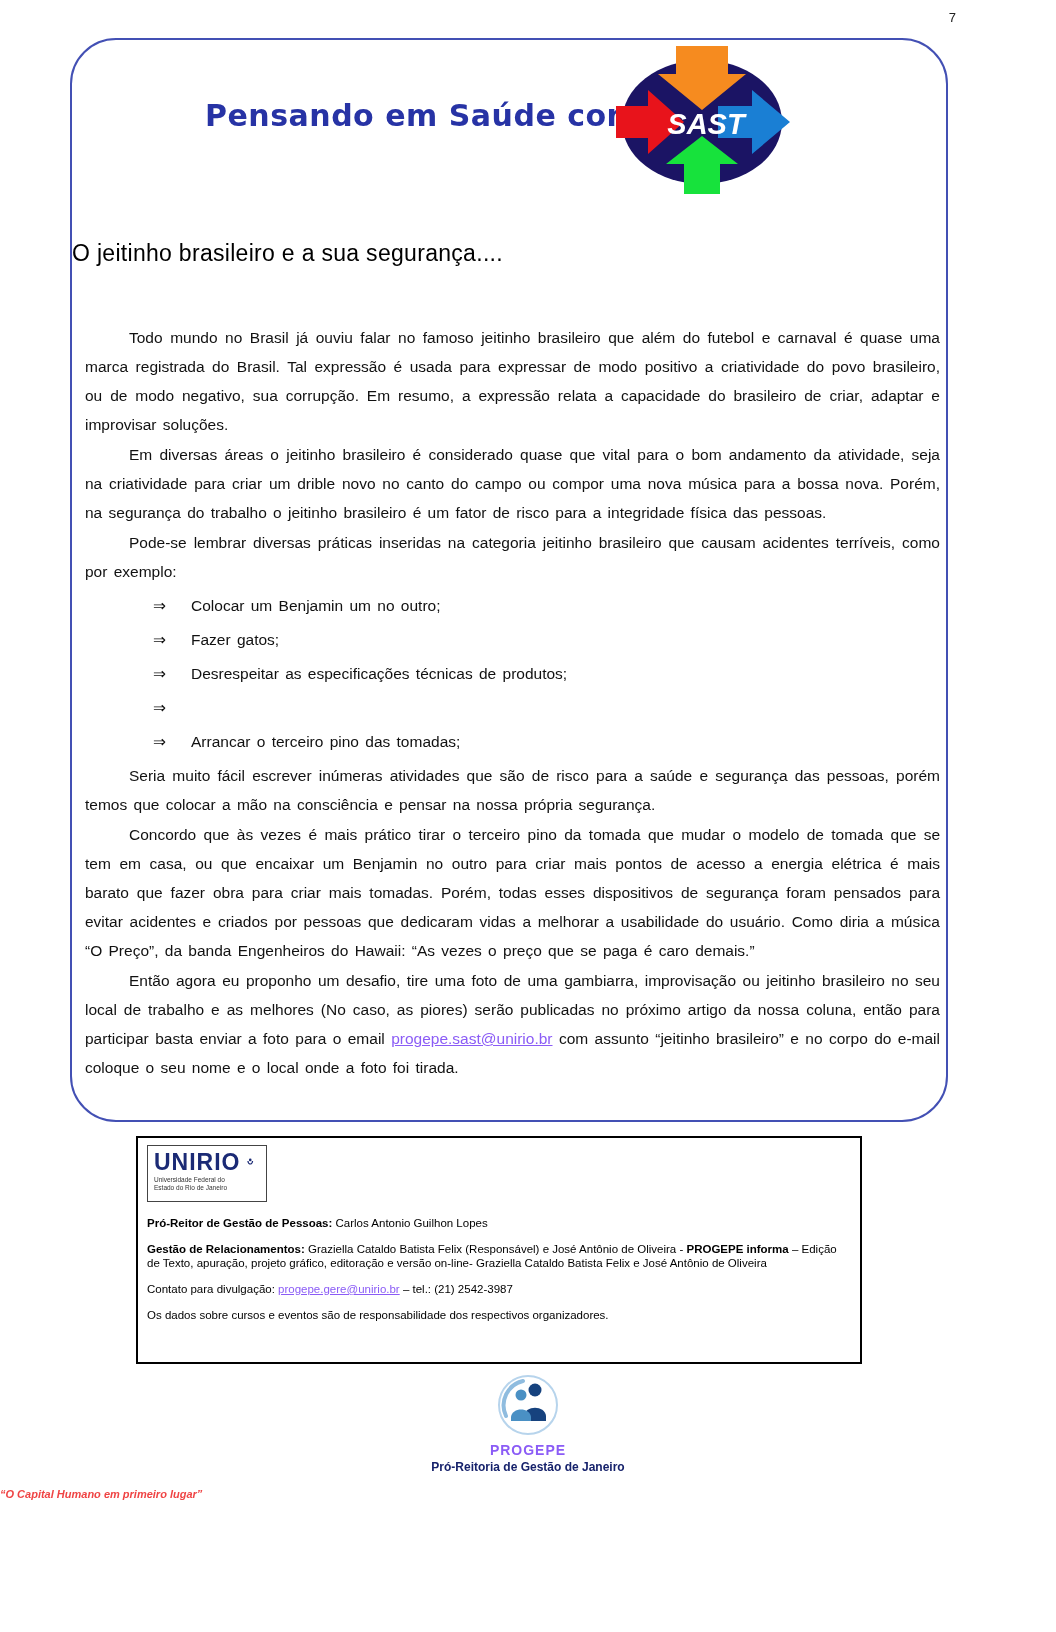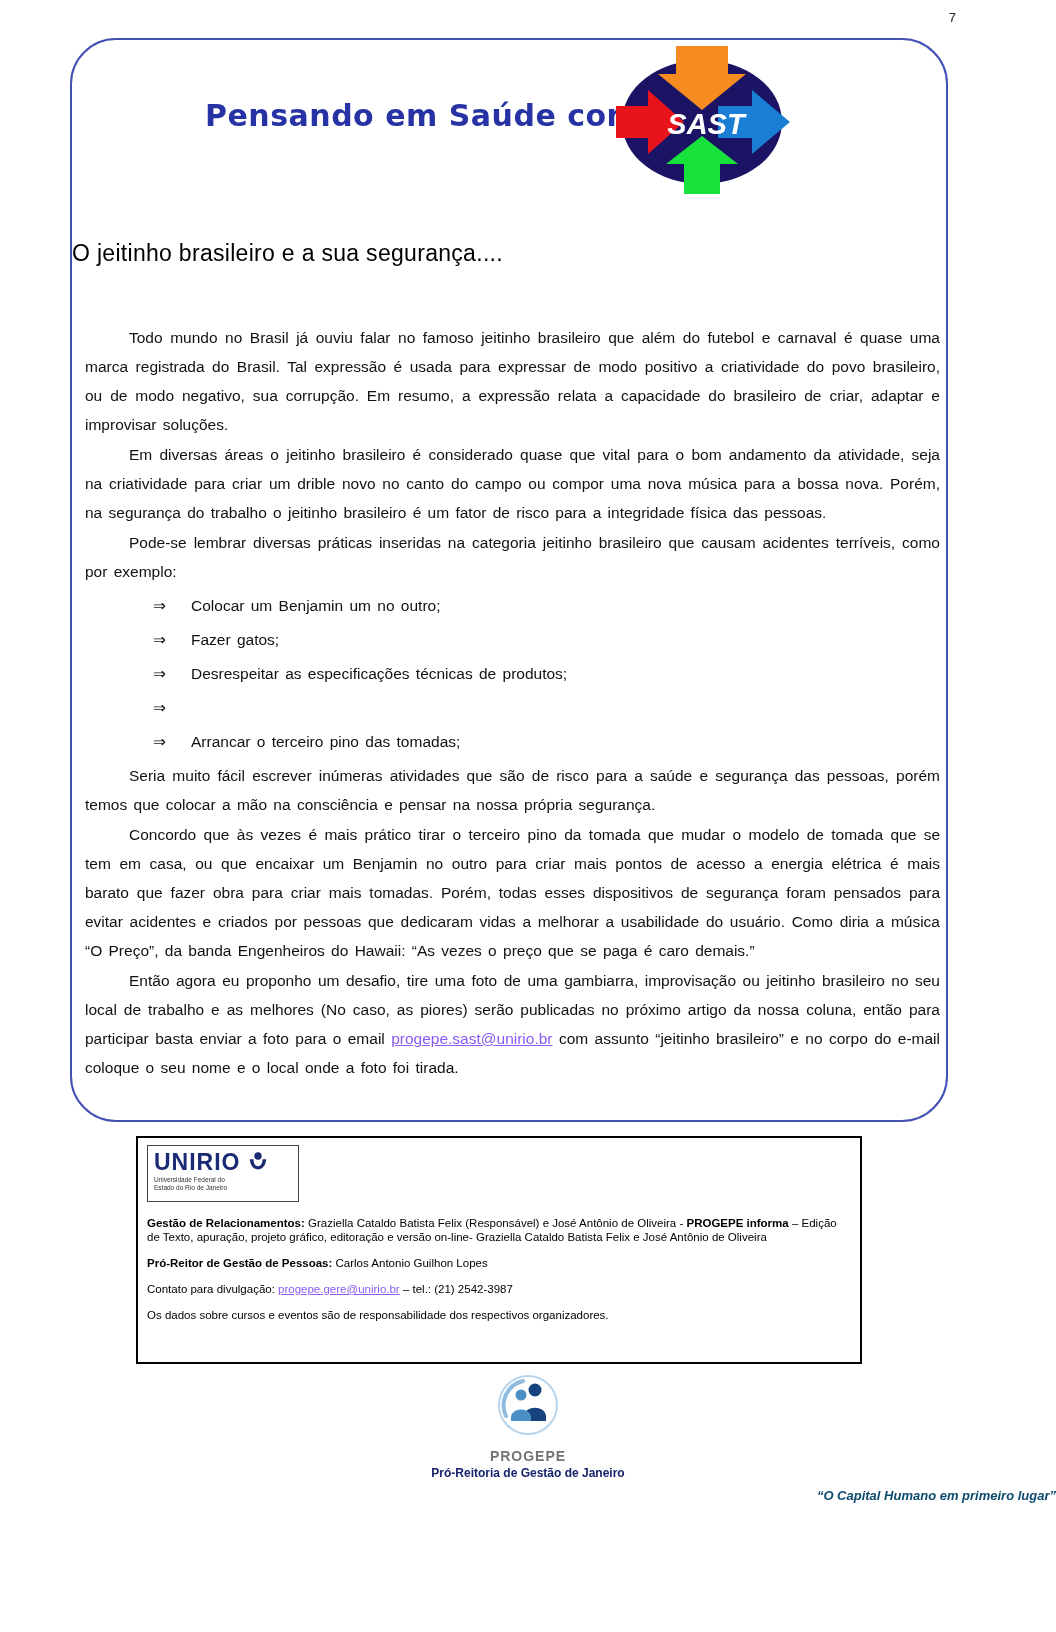--- a/index.html
+++ b/index.html
@@ -39,43 +39,43 @@
   a.email, span.link {
     color:#8b5cf6; text-decoration:underline; cursor:pointer;
   }
   .credits-box {
     position:absolute; left:136px; top:1136px; width:726px; height:228px;
     border:2px solid #000; background:#fff;
     font-size:11.5px; line-height:14px; color:#000;
     padding:7px 9px;
   }
   .unirio-box {
-    width:152px; min-height:57px; border:1px solid #444;
+    width:120px; min-height:57px; border:1px solid #444;
     padding:4px 12px 3px 6px; margin-bottom:14px;
   }
   .unirio-row { display:flex; align-items:center; gap:5px; }
   .unirio-name {
     font-size:23px; font-weight:bold; color:#1b2a75; letter-spacing:1px;
     line-height:24px;
   }
   .unirio-glyph { width:24px; height:24px; }
   .unirio-sub { font-size:6.5px; line-height:7.5px; color:#333; margin-top:2px; }
   .credit-line { margin-bottom:12px; }
   .credit-line .b { font-weight:bold; }
   .progepe-block {
     position:absolute; left:0; right:0; top:1374px; text-align:center;
   }
   .progepe-icon { width:62px; height:62px; display:inline-block; }
   .progepe-name {
-    font-size:14px; font-weight:bold; color:#737373; letter-spacing:1px; margin-top:8px;
+    font-size:14px; font-weight:bold; color:#8b5cf6; letter-spacing:1px; margin-top:2px;
   }
   .progepe-sub { font-size:12px; font-weight:bold; color:#16226b; margin-top:2px; }
   .motto {
-    position:absolute; left:0; right:0; top:1488px; text-align:right;
-    font-size:13px; font-weight:bold; font-style:italic; color:#0c4a6e;
+    position:absolute; left:0; right:0; top:1488px; text-align:left;
+    font-size:11px; font-weight:bold; font-style:italic; color:#ef4444;
   }
 </style>
 </head>
 <body>
 
 <div class="page-number">7</div>
 
 <div class="main-box">
 
   <div class="header-title">Pensando em Saúde com o</div>
@@ -134,23 +134,23 @@
         <circle cx="13" cy="6.5" r="4" fill="#1b2a75"></circle>
         <path d="M4 10 C5 18 9 21 13 21 C17 21 21 18 22 10 L18 10 C17.5 16 15.5 17.5 13 17.5 C10.5 17.5 8.5 16 8 10 Z" fill="#1b2a75"></path>
       </svg>
     </div>
     <div class="unirio-sub">
       <div>Universidade Federal do</div>
       <div>Estado do Rio de Janeiro</div>
     </div>
   </div>
 
+  <p class="credit-line"><span class="b">Pró-Reitor de Gestão de Pessoas:</span><span> Carlos Antonio Guilhon Lopes</span></p>
+
   <p class="credit-line"><span class="b">Gestão de Relacionamentos:</span><span> Graziella Cataldo Batista Felix (Responsável) e José Antônio de Oliveira - </span><span class="b">PROGEPE informa</span><span> – Edição de Texto, apuração, projeto gráfico, editoração e versão on-line- Graziella Cataldo Batista Felix e José Antônio de Oliveira</span></p>
-
-  <p class="credit-line"><span class="b">Pró-Reitor de Gestão de Pessoas:</span><span> Carlos Antonio Guilhon Lopes</span></p>
 
   <p class="credit-line"><span>Contato para divulgação: </span><a class="email">progepe.gere@unirio.br</a><span> – tel.: (21) 2542-3987</span></p>
 
 
   <p class="credit-line">Os dados sobre cursos e eventos são de responsabilidade dos respectivos organizadores.</p>
 </div>
 
 <div class="progepe-block">
   <svg class="progepe-icon" viewBox="0 0 62 62">
     <circle cx="31" cy="31" r="29" fill="#ffffff" stroke="#b7d4ec" stroke-width="2"></circle>

